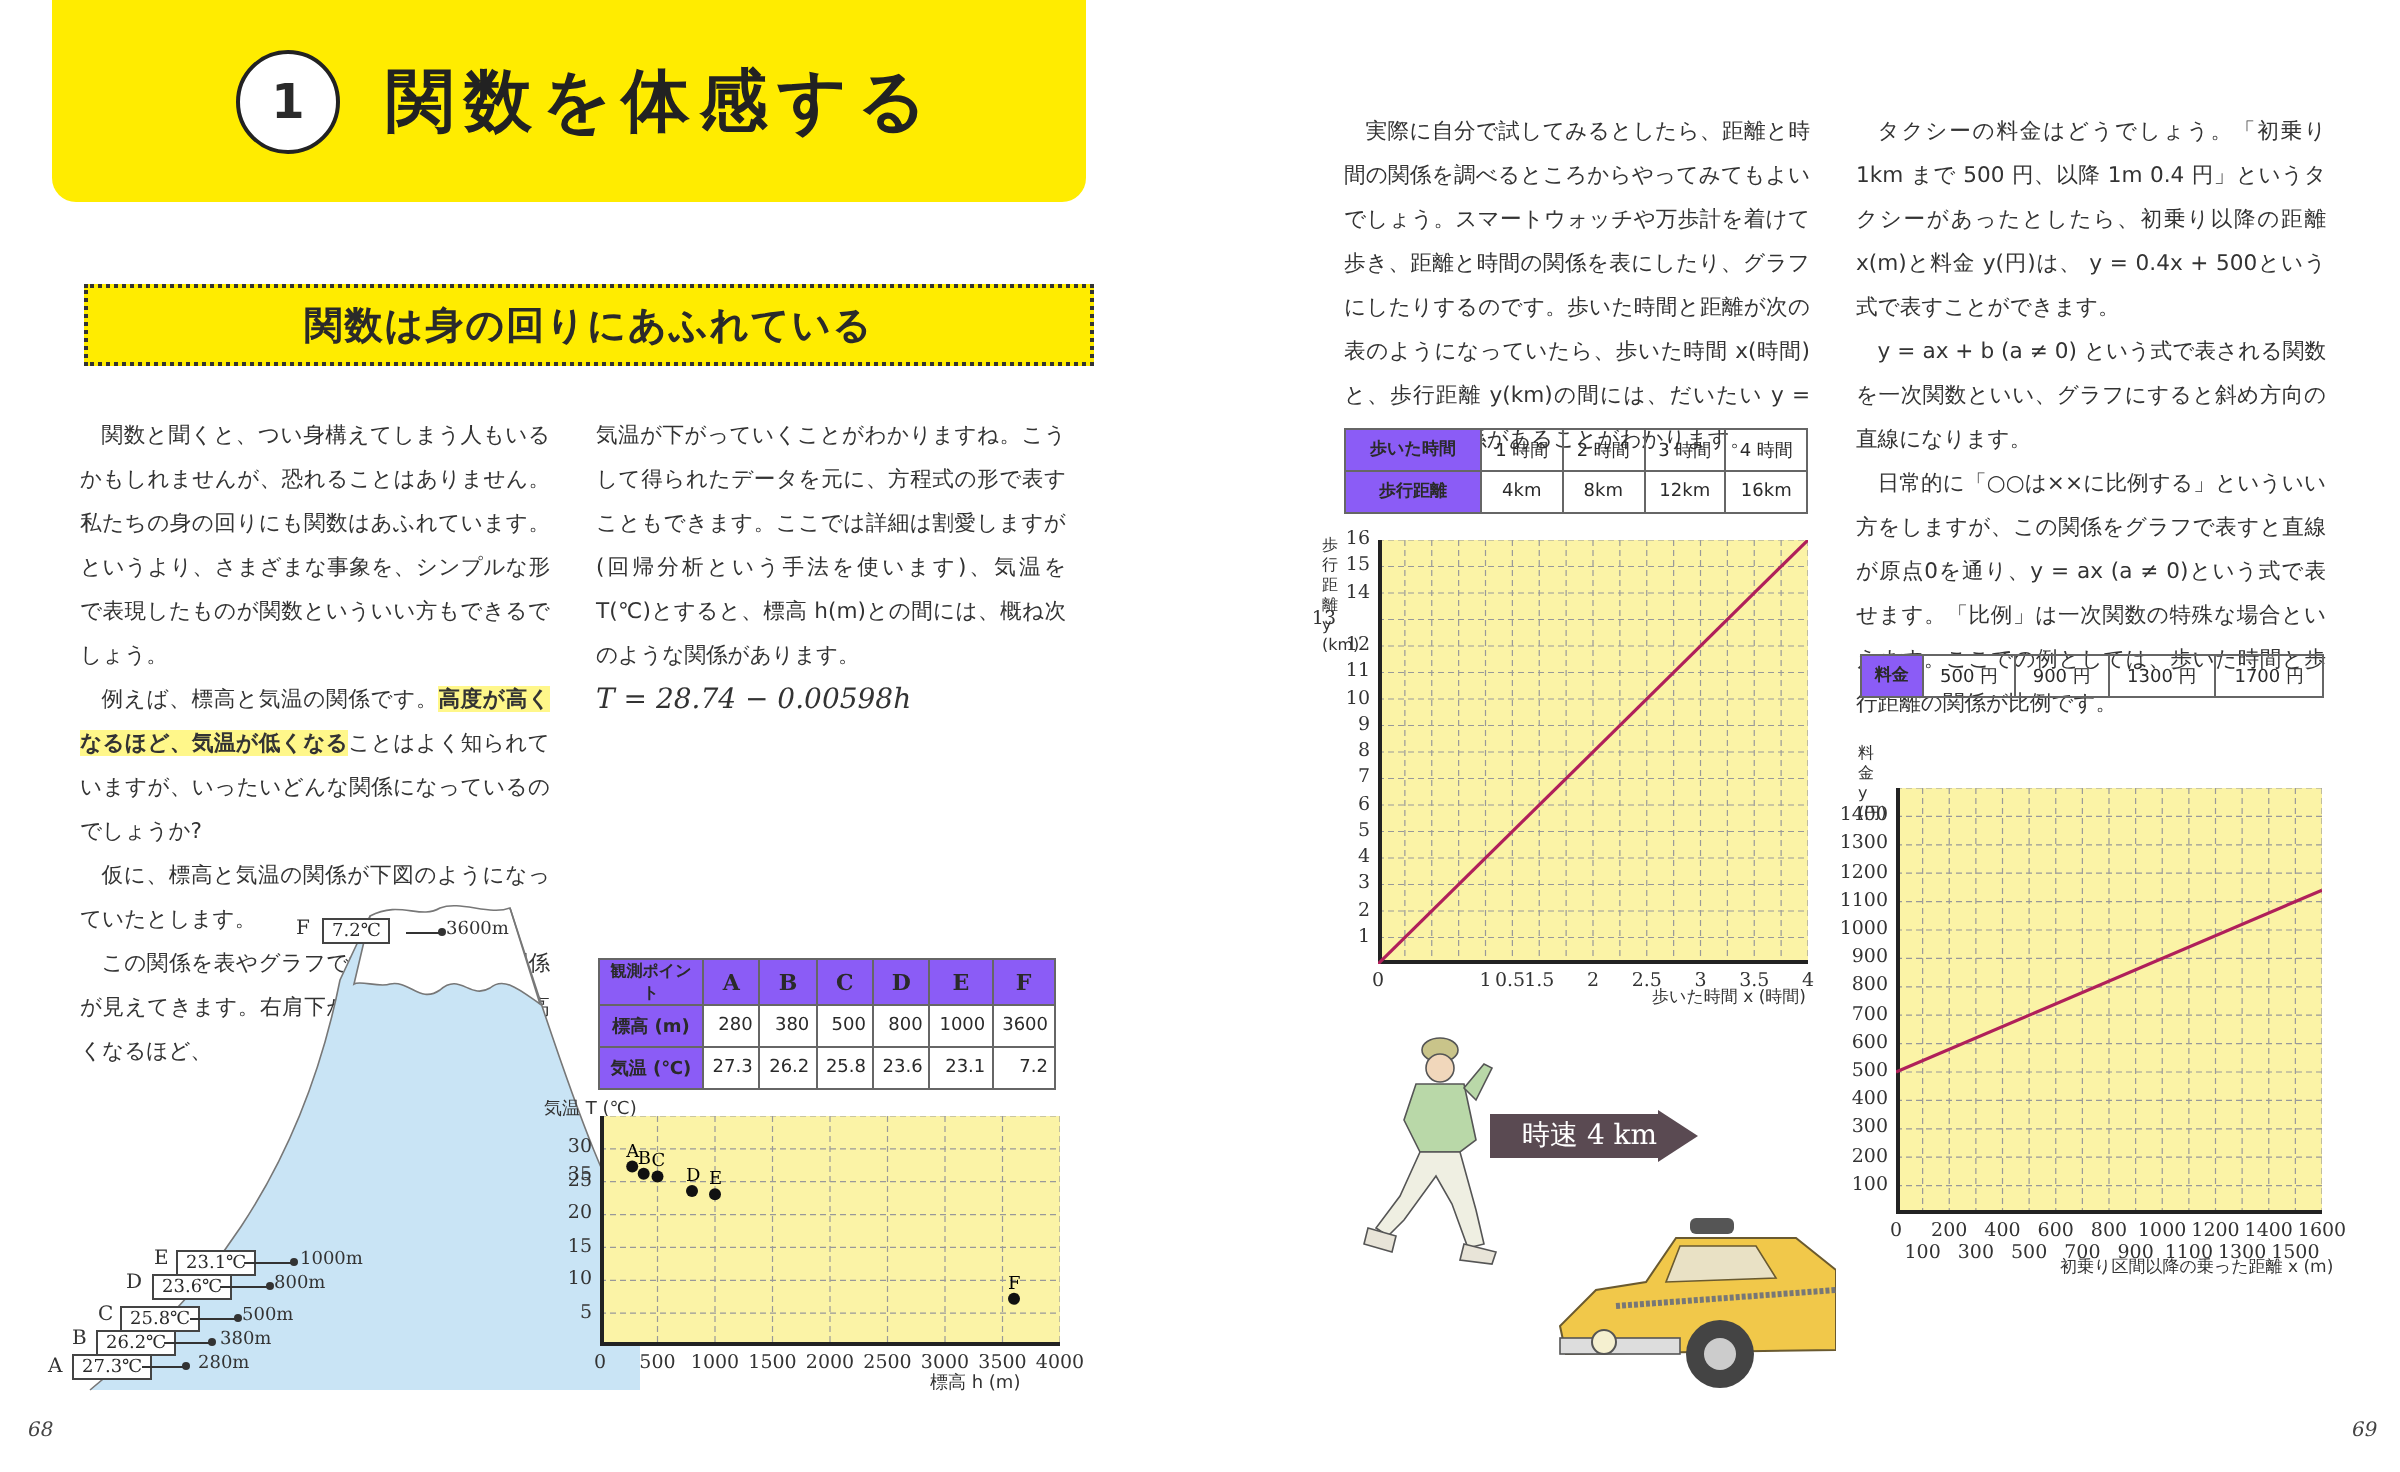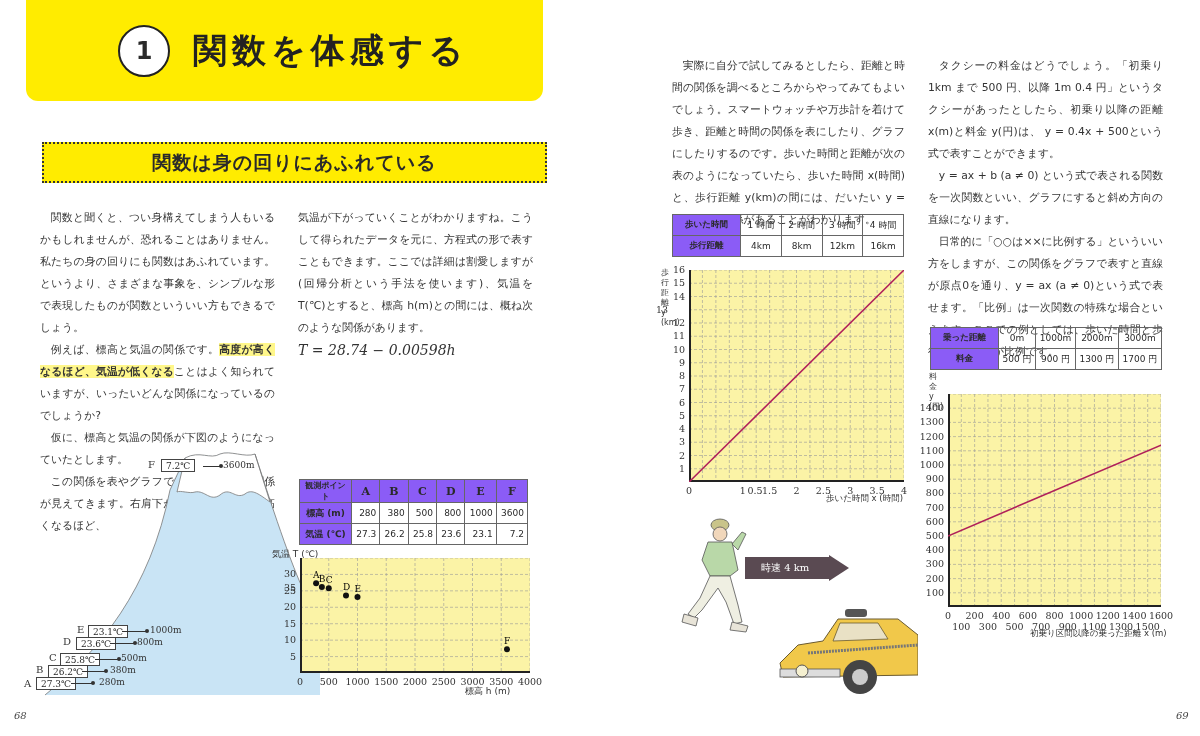--- a/index.html
+++ b/index.html
@@ -276,21 +276,21 @@
   <ellipse cx="40" cy="15" rx="9" ry="6" fill="#c9c48a" stroke="#555" stroke-width="0.8"></ellipse>
   <circle cx="40" cy="24" r="7" fill="#f1d7bb" stroke="#555" stroke-width="0.8"></circle>
   <path d="M28,32 L52,32 L58,60 L50,66 L30,66 L22,50 Z" fill="#b9d8a8" stroke="#555" stroke-width="0.8"></path>
   <path d="M52,34 L62,22 L66,24 L58,40 Z" fill="#b9d8a8" stroke="#555" stroke-width="0.8"></path>
   <path d="M30,66 L50,66 L58,95 L62,112 L54,114 L46,92 L38,78 L22,100 L14,108 L8,104 L20,88 Z" fill="#efefe2" stroke="#555" stroke-width="0.8"></path>
   <path d="M4,104 L18,108 L16,116 L2,112 Z" fill="#e8e4d8" stroke="#555" stroke-width="0.8"></path>
   <path d="M52,112 L68,116 L66,122 L50,120 Z" fill="#e8e4d8" stroke="#555" stroke-width="0.8"></path>
 </svg>
 
 <div class="abs" style="left:745px; top:557px; width:85px; height:22px; background:#5a4a52;">
-  <span style="display:block; color:#fff; font-size:10px; line-height:22px; padding-left:16px; font-family:'DejaVu Serif',serif;">時速 4 km</span>
+  <span style="display:block; color:#fff; font-size:14px; line-height:22px; padding-left:16px; font-family:'DejaVu Serif',serif;">時速 4 km</span>
 </div>
 <div class="abs" style="left:829px; top:555px; width:0; height:0; border-top:13px solid transparent; border-bottom:13px solid transparent; border-left:20px solid #5a4a52;"></div>
 
 <svg class="abs" style="left:778px; top:605px;" width="140" height="100">
   <rect x="67" y="4" width="22" height="8" rx="3" fill="#555"></rect>
   <path d="M60,14 L120,14 L140,30 L140,70 L5,72 L2,58 L20,40 L45,36 Z" fill="#f1c84a" stroke="#6a5a30" stroke-width="1"></path>
   <path d="M62,18 L100,18 L110,34 L55,36 Z" fill="#e9e1c5" stroke="#6a5a30" stroke-width="0.8"></path>
   <path d="M30,48 L140,40" stroke="#777" stroke-dasharray="2,1" stroke-width="3"></path>
   <rect x="2" y="64" width="60" height="8" fill="#ddd" stroke="#555" stroke-width="0.8"></rect>
   <circle cx="82" cy="72" r="17" fill="#444"></circle>
@@ -299,27 +299,20 @@
 </svg>
 
 <div class="abs para" style="left:928px; top:55px; width:235px;">
   <p>タクシーの料金はどうでしょう。「初乗り 1km まで 500 円、以降 1m 0.4 円」というタクシーがあったとしたら、初乗り以降の距離 x(m)と料金 y(円)は、 y = 0.4x + 500という式で表すことができます。</p>
   <p>y = ax + b (a ≠ 0) という式で表される関数を一次関数といい、グラフにすると斜め方向の直線になります。</p>
   <p>日常的に「○○は××に比例する」といういい方をしますが、この関係をグラフで表すと直線が原点0を通り、y = ax (a ≠ 0)という式で表せます。「比例」は一次関数の特殊な場合といえます。ここでの例としては、歩いた時間と歩行距離の関係が比例です。</p>
 </div>
 
 <table class="dt" style="left:930px; top:327px; width:232px;">
   <tbody>
-      <tr>
-    <td class="hd" style="width:68px; font-size:8.5px;">乗った距離</td>
-    <td>0m</td>
-    <td>1000m</td>
-    <td>2000m</td>
-    <td>3000m</td>
-  </tr>
   <tr>
     <td class="hd" style="font-size:8.5px;">料金</td>
     <td>500 円</td>
     <td>900 円</td>
     <td>1300 円</td>
     <td>1700 円</td>
   </tr>
 </tbody>
   </table>
 

